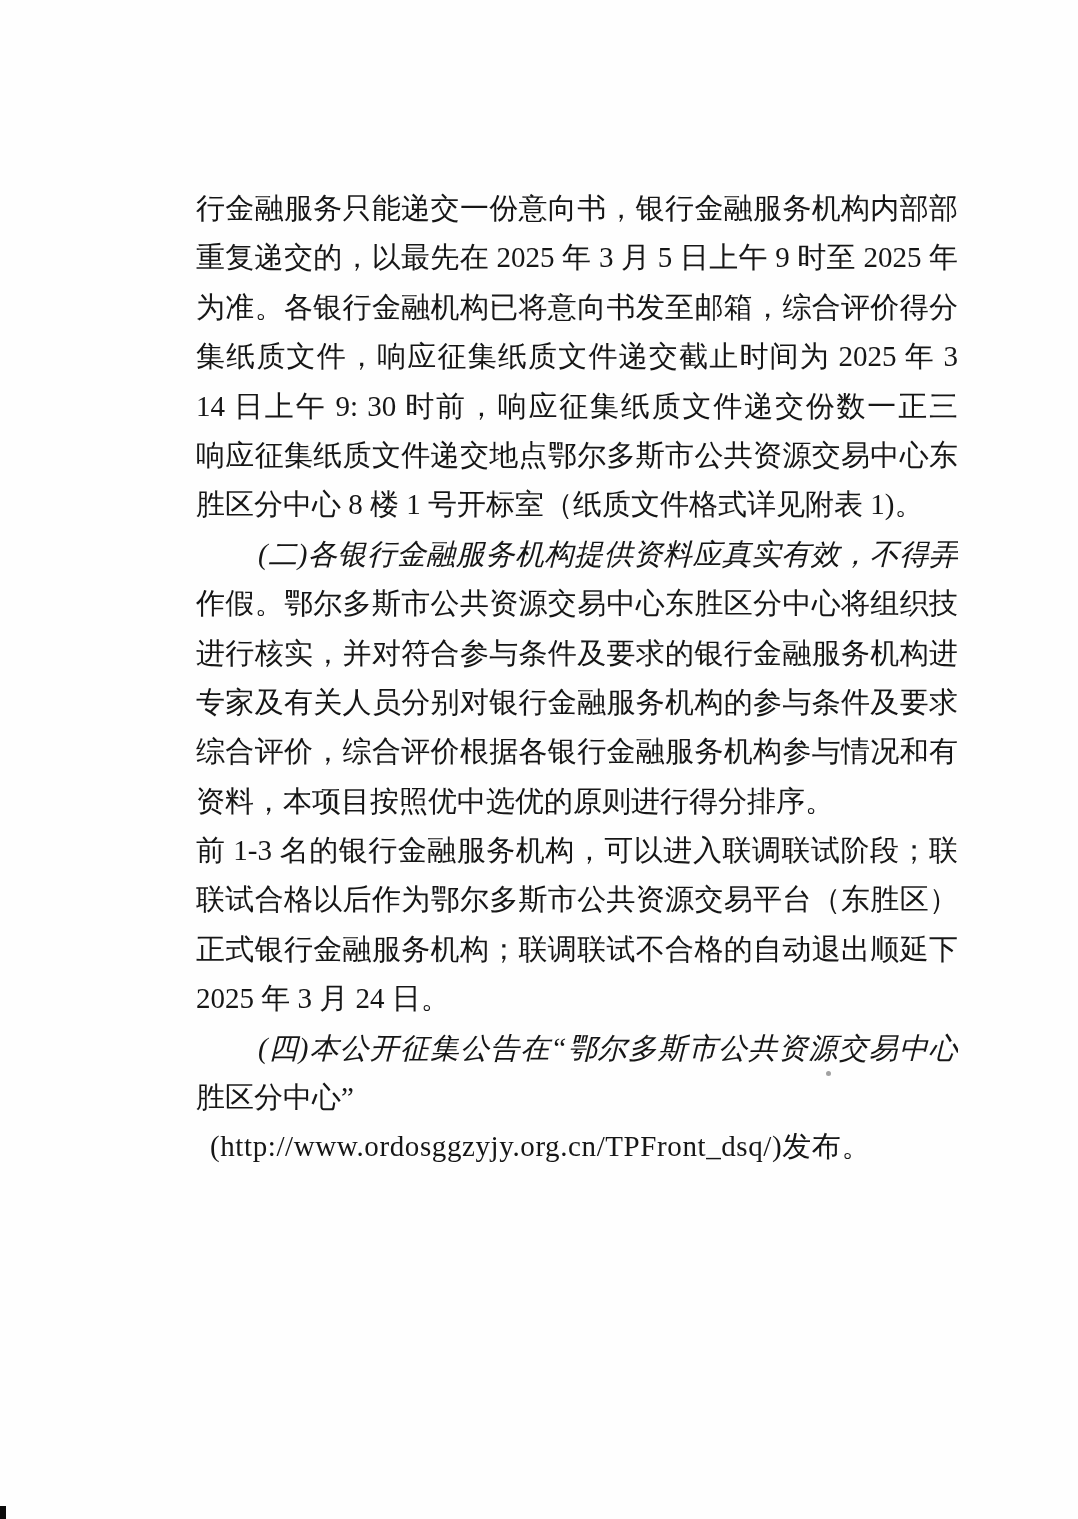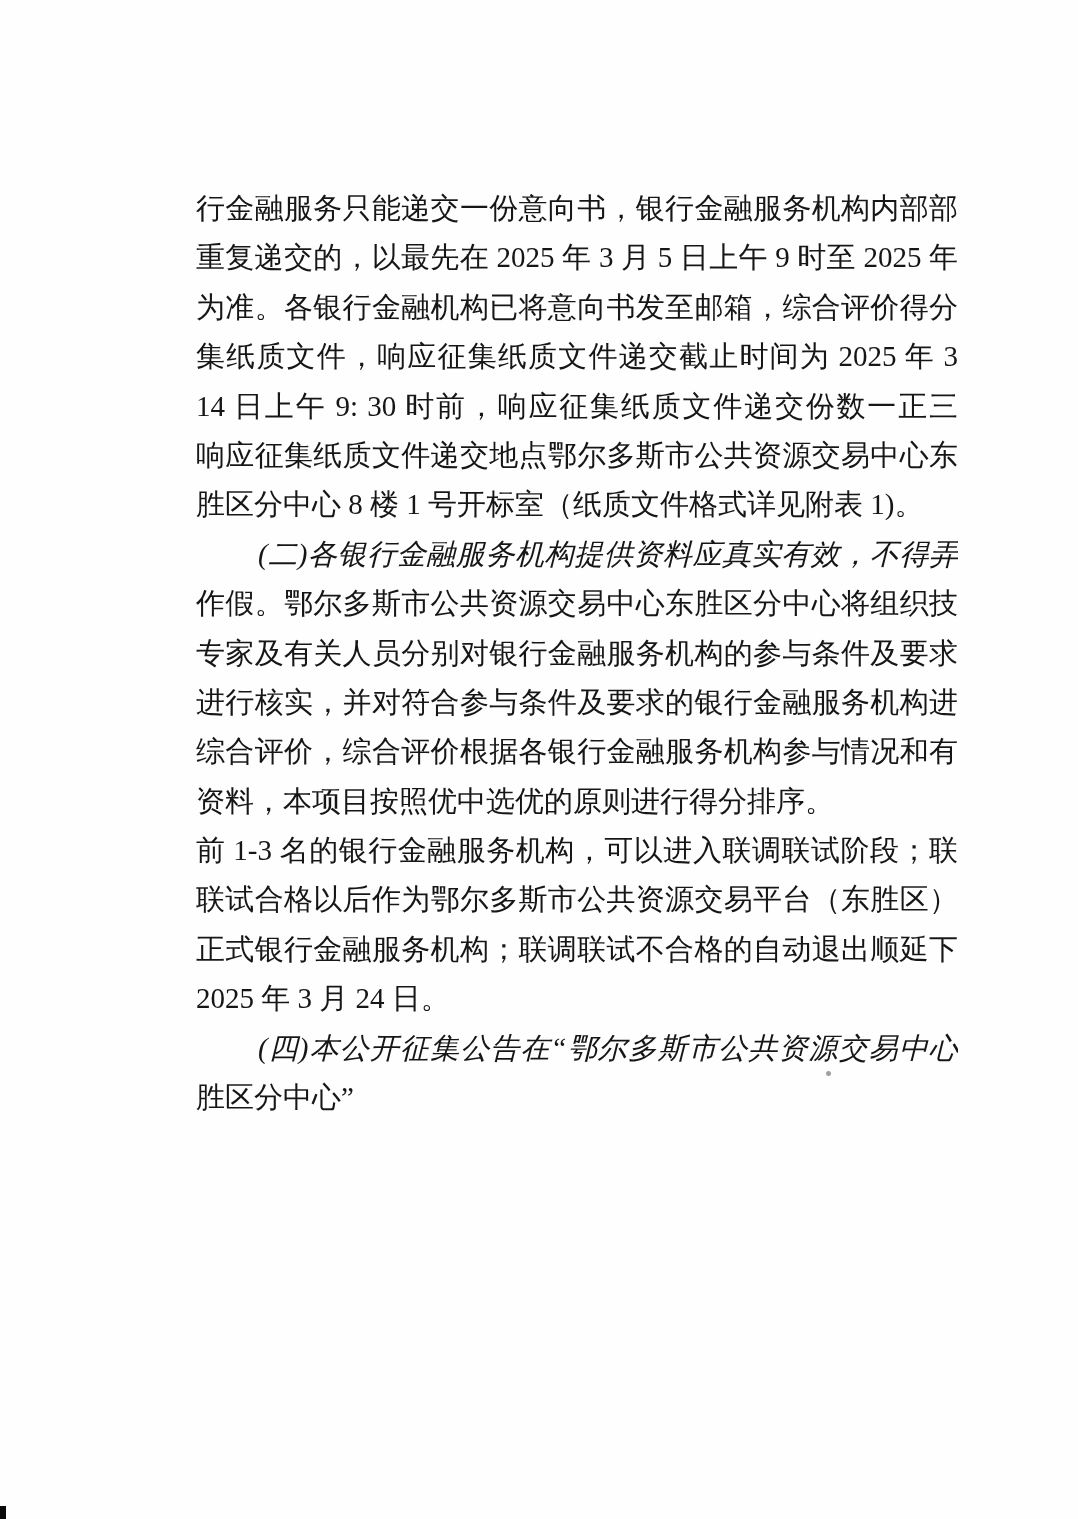--- a/index.html
+++ b/index.html
@@ -73,27 +73,28 @@
   <div class="textblock">
     <div class="ln j">行金融服务只能递交一份意向书，银行金融服务机构内部部门</div>
     <div class="ln j">重复递交的，以最先在 2025 年 3 月 5 日上午 9 时至 2025 年 3</div>
     <div class="ln j">为准。各银行金融机构已将意向书发至邮箱，综合评价得分排序</div>
     <div class="ln j">集纸质文件，响应征集纸质文件递交截止时间为 2025 年 3 月</div>
     <div class="ln j">14 日上午 9: 30 时前，响应征集纸质文件递交份数一正三副，</div>
     <div class="ln j">响应征集纸质文件递交地点鄂尔多斯市公共资源交易中心东</div>
     <div class="ln">胜区分中心 8 楼 1 号开标室（纸质文件格式详见附表 1)。</div>
     <div class="ln j indent">(二)各银行金融服务机构提供资料应真实有效，不得弄虚</div>
     <div class="ln j">作假。鄂尔多斯市公共资源交易中心东胜区分中心将组织技术</div>
+    <div class="ln j">进行核实，并对符合参与条件及要求的银行金融服务机构进行</div>
     <div class="ln j">专家及有关人员分别对银行金融服务机构的参与条件及要求</div>
-    <div class="ln j">进行核实，并对符合参与条件及要求的银行金融服务机构进行</div>
     <div class="ln j">综合评价，综合评价根据各银行金融服务机构参与情况和有关</div>
     <div class="ln">资料，本项目按照优中选优的原则进行得分排序。</div>
     <div class="ln j">前 1-3 名的银行金融服务机构，可以进入联调联试阶段；联调</div>
     <div class="ln j">联试合格以后作为鄂尔多斯市公共资源交易平台（东胜区）的</div>
     <div class="ln j">正式银行金融服务机构；联调联试不合格的自动退出顺延下一</div>
     <div class="ln">2025 年 3 月 24 日。</div>
     <div class="ln j indent">(四)本公开征集公告在“鄂尔多斯市公共资源交易中心东</div>
     <div class="ln">胜区分中心”</div>
+    <div class="ln url">(http://www.ordosggzyjy.org.cn/TPFront_dsq/)发布。</div>
   </div>
 
   <div class="artifact-dot"></div>
   <div class="artifact-corner"></div>
 </div>
 
 </body></html>

